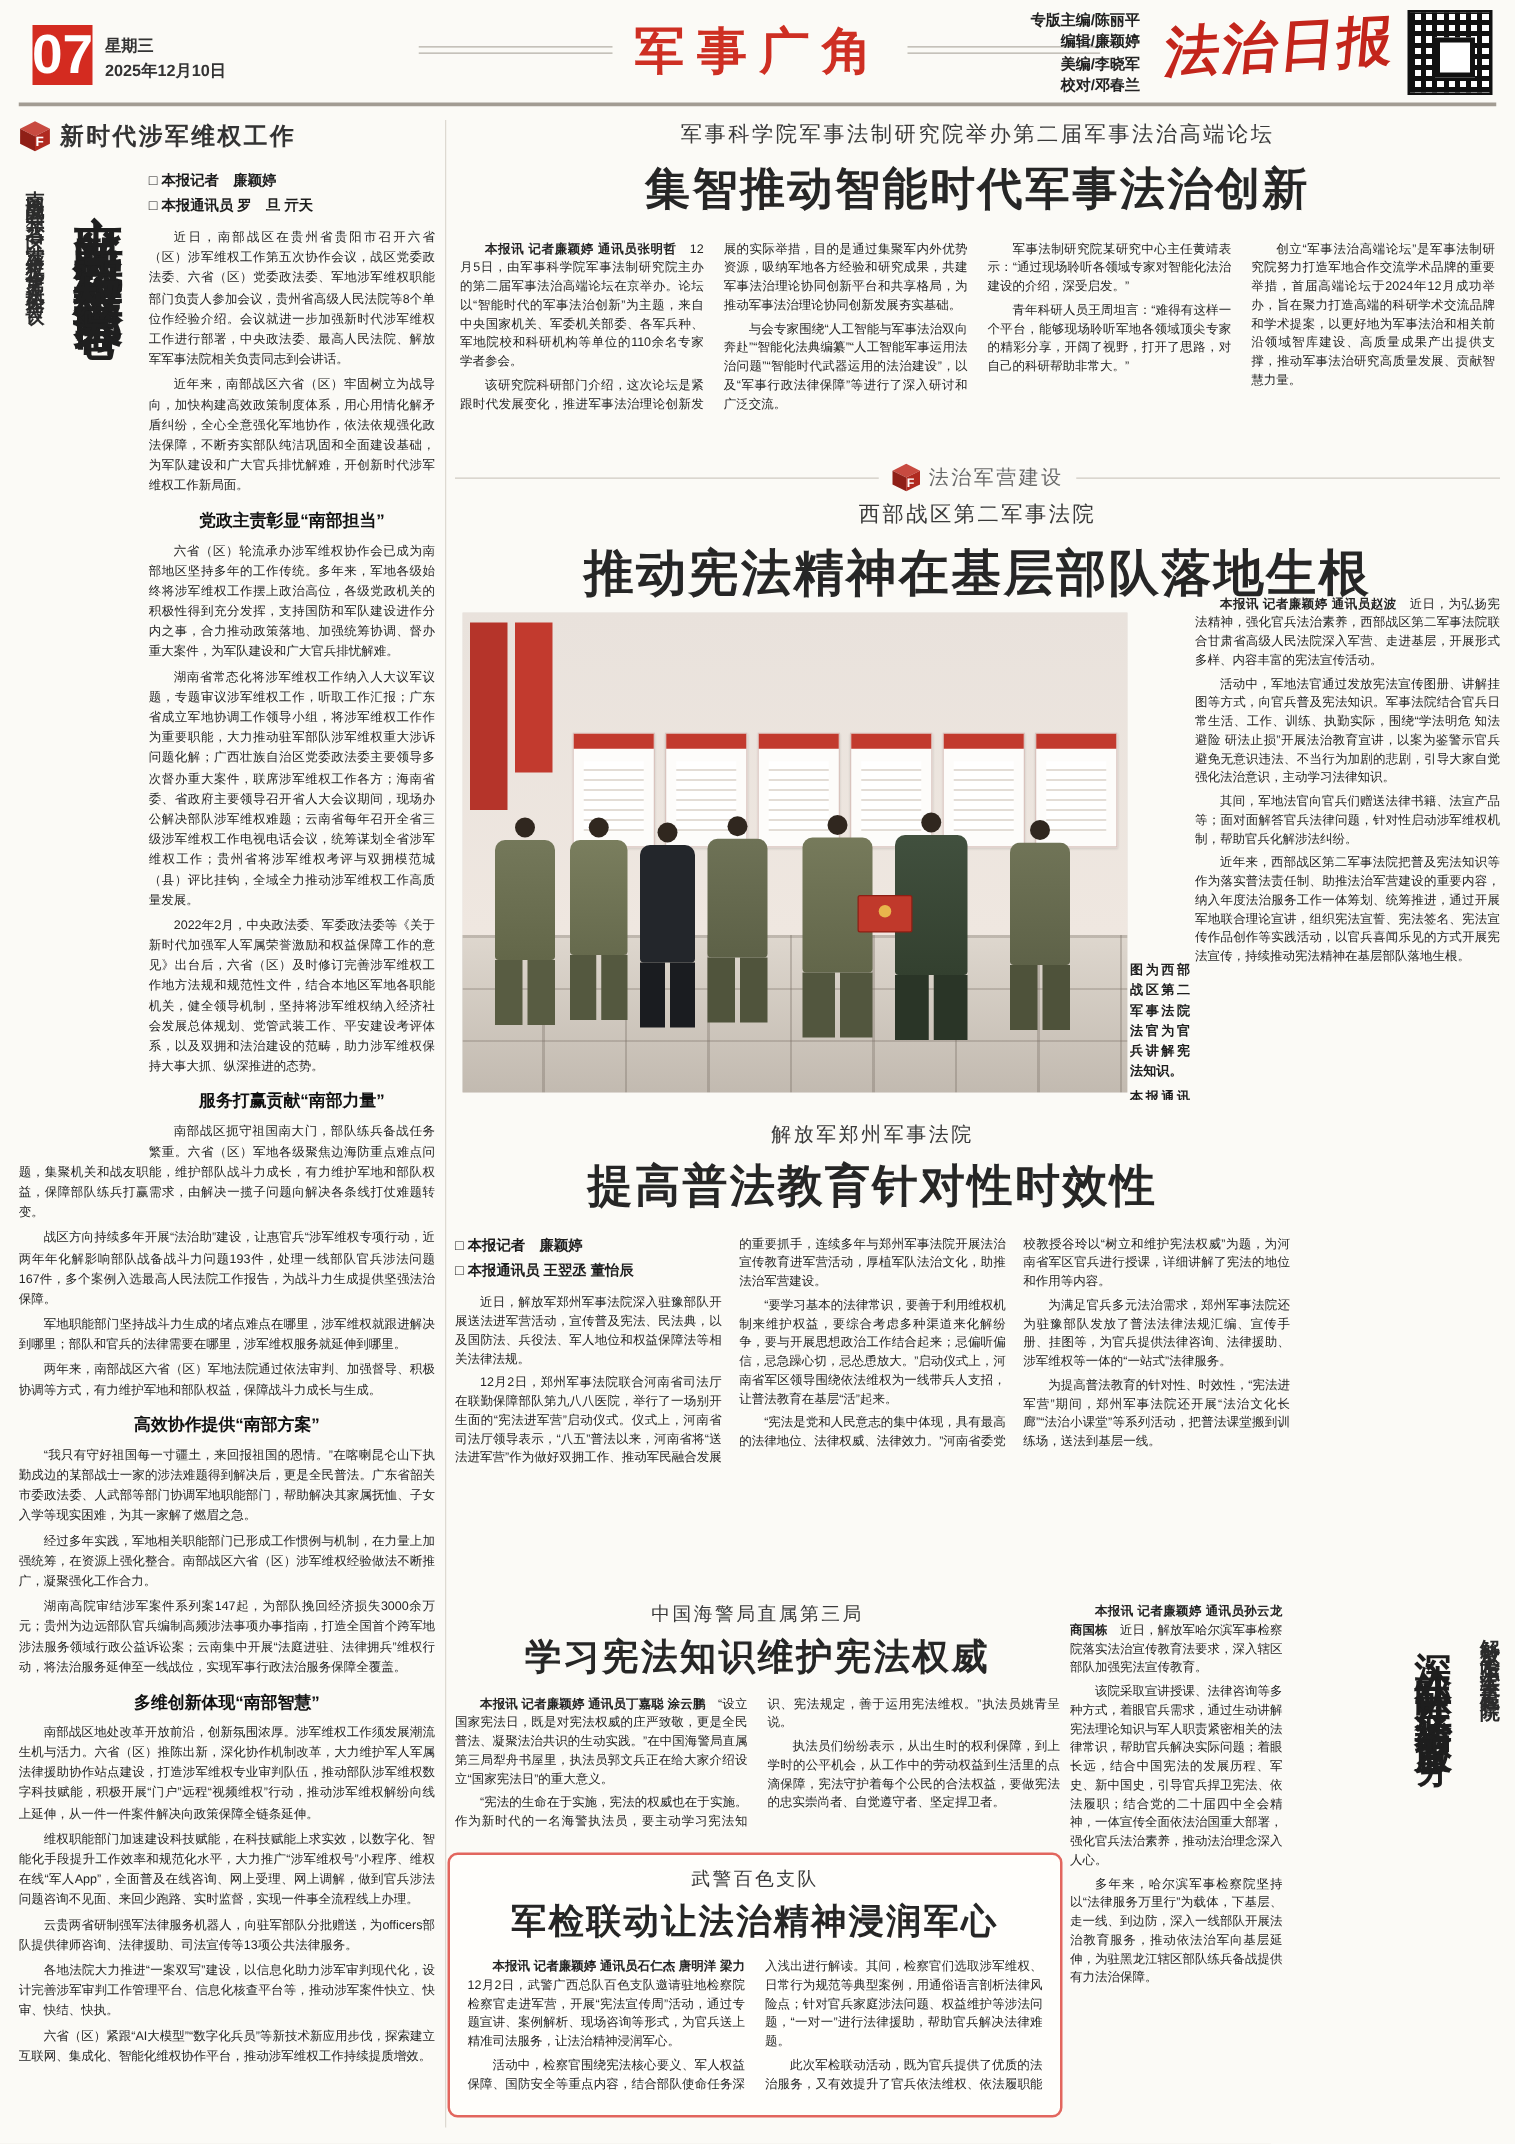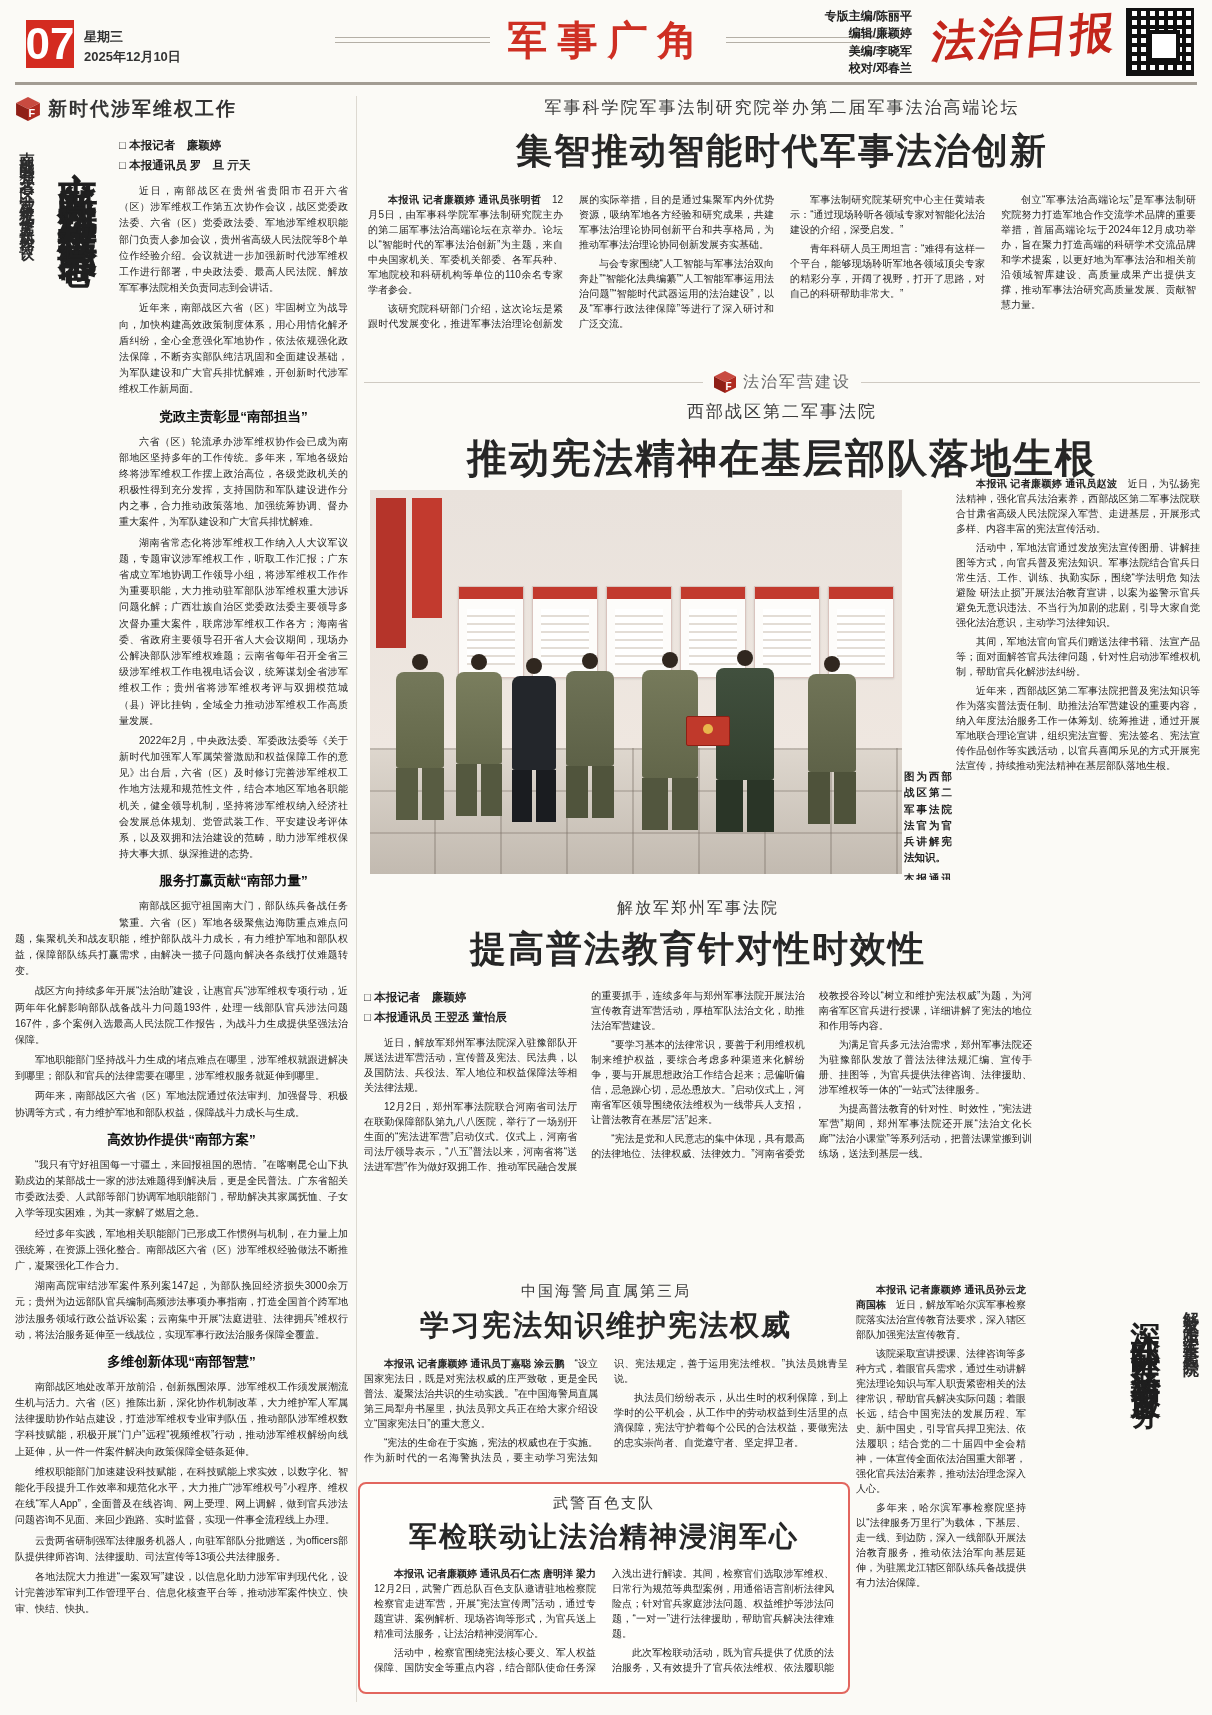--- a/index.html
+++ b/index.html
@@ -174,20 +174,21 @@
       <div class="subhead">高效协作提供“南部方案”</div>
       <p>“我只有守好祖国每一寸疆土，来回报祖国的恩情。”在喀喇昆仑山下执勤戍边的某部战士一家的涉法难题得到解决后，更是全民普法。广东省韶关市委政法委、人武部等部门协调军地职能部门，帮助解决其家属抚恤、子女入学等现实困难，为其一家解了燃眉之急。</p>
       <p>经过多年实践，军地相关职能部门已形成工作惯例与机制，在力量上加强统筹，在资源上强化整合。南部战区六省（区）涉军维权经验做法不断推广，凝聚强化工作合力。</p>
       <p>湖南高院审结涉军案件系列案147起，为部队挽回经济损失3000余万元；贵州为边远部队官兵编制高频涉法事项办事指南，打造全国首个跨军地涉法服务领域行政公益诉讼案；云南集中开展“法庭进驻、法律拥兵”维权行动，将法治服务延伸至一线战位，实现军事行政法治服务保障全覆盖。</p>
 
       <div class="subhead">多维创新体现“南部智慧”</div>
       <p>南部战区地处改革开放前沿，创新氛围浓厚。涉军维权工作须发展潮流生机与活力。六省（区）推陈出新，深化协作机制改革，大力维护军人军属法律援助协作站点建设，打造涉军维权专业审判队伍，推动部队涉军维权数字科技赋能，积极开展“门户”远程“视频维权”行动，推动涉军维权解纷向线上延伸，从一件一件案件解决向政策保障全链条延伸。</p>
       <p>维权职能部门加速建设科技赋能，在科技赋能上求实效，以数字化、智能化手段提升工作效率和规范化水平，大力推广“涉军维权号”小程序、维权在线“军人App”，全面普及在线咨询、网上受理、网上调解，做到官兵涉法问题咨询不见面、来回少跑路、实时监督，实现一件事全流程线上办理。</p>
       <p>云贵两省研制强军法律服务机器人，向驻军部队分批赠送，为officers部队提供律师咨询、法律援助、司法宣传等13项公共法律服务。</p>
       <p>各地法院大力推进“一案双写”建设，以信息化助力涉军审判现代化，设计完善涉军审判工作管理平台、信息化核查平台等，推动涉军案件快立、快审、快结、快执。</p>
+      <p>六省（区）紧跟“AI大模型”“数字化兵员”等新技术新应用步伐，探索建立互联网、集成化、智能化维权协作平台，推动涉军维权工作持续提质增效。</p>
     </div>
   </div>
 
   <div class="center">
 
     <div class="forum">
       <div class="kicker2">军事科学院军事法制研究院举办第二届军事法治高端论坛</div>
       <div class="h-big">集智推动智能时代军事法治创新</div>
       <div class="cols body-sm">
         <p><b>本报讯 记者廉颖婷 通讯员张明哲</b>　<span>12月5日，由军事科学院军事法制研究院主办的第二届军事法治高端论坛在京举办。论坛以“智能时代的军事法治创新”为主题，来自中央国家机关、军委机关部委、各军兵种、军地院校和科研机构等单位的110余名专家学者参会。</span></p>

